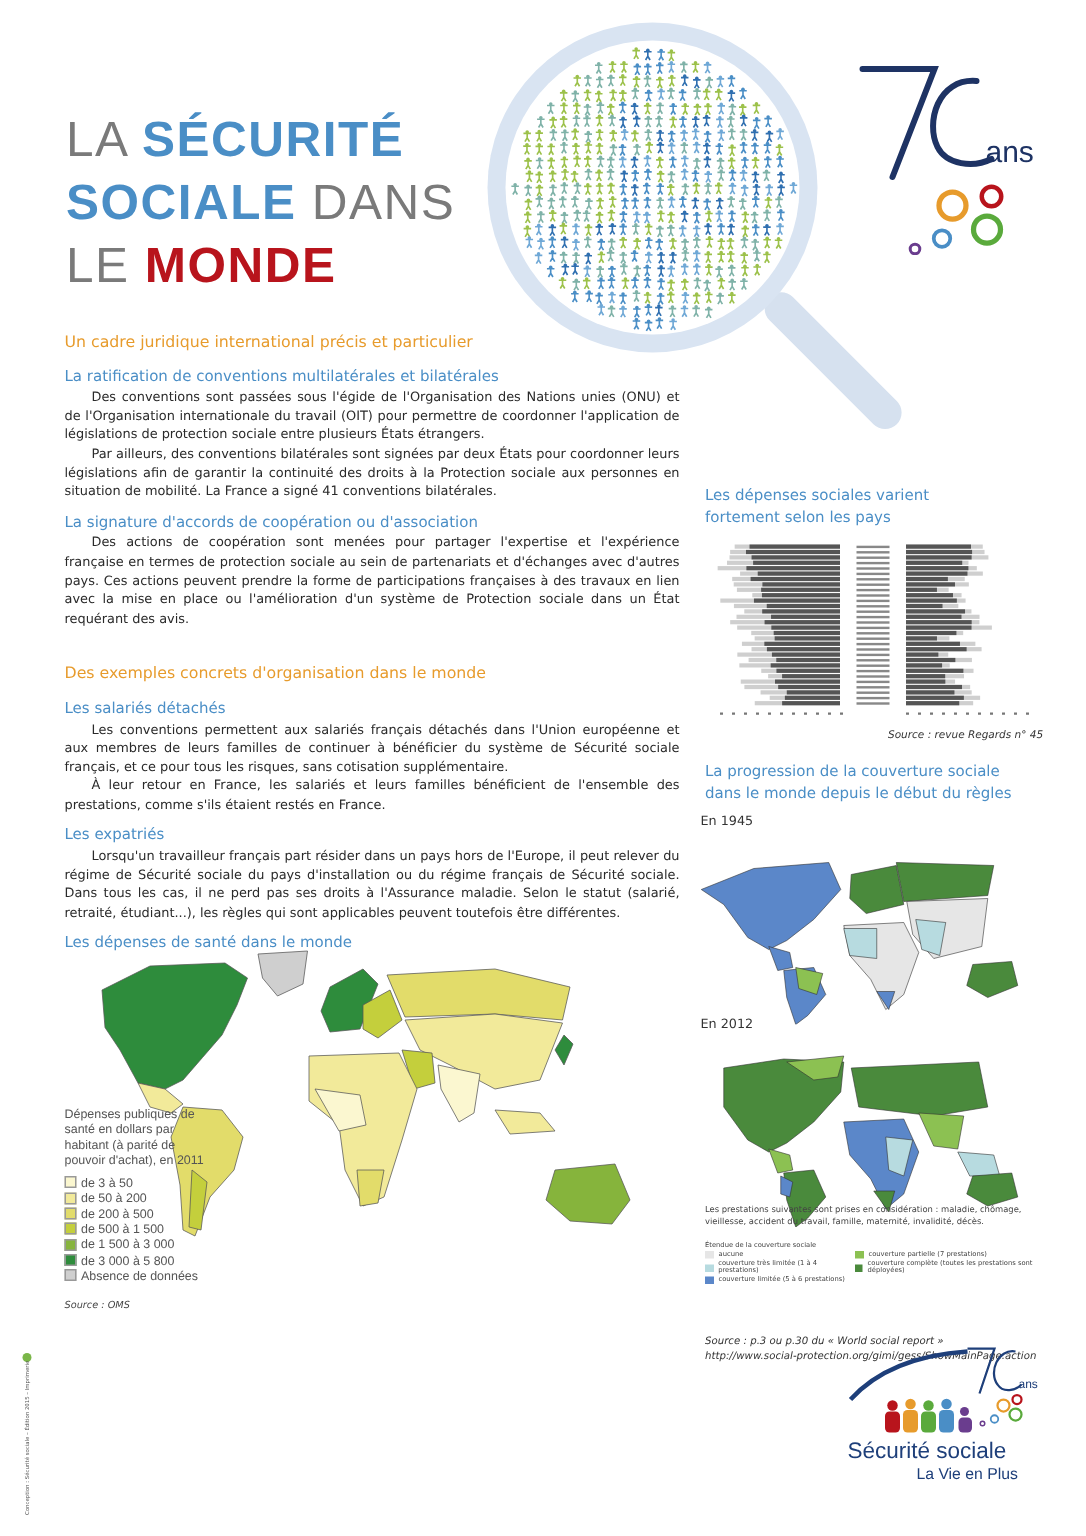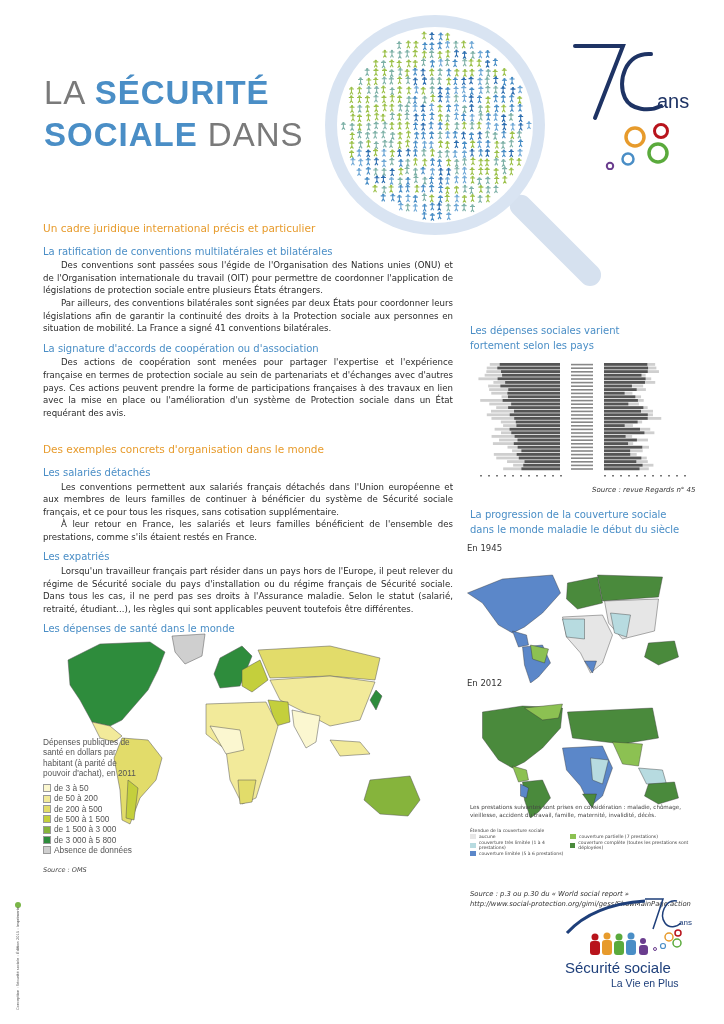--- a/index.html
+++ b/index.html
@@ -48,20 +48,21 @@
 
   .side-credit { position: absolute; left: 14px; top: 900px; width: 8px; height: 115px; }
   .side-credit span { position: absolute; left: -52px; top: 52px; width: 112px; font-size: 3.6px; color: #555; transform: rotate(-90deg); white-space: nowrap; }
 </style>
 </head>
 <body>
 
 <div class="title">
   <div><span class="thin">LA </span><span class="blue">SÉCURITÉ</span></div>
   <div><span class="blue">SOCIALE</span><span class="thin"> DANS</span></div>
+  <div><span class="thin">LE </span><span class="red">MONDE</span></div>
 </div>
 
 <div class="handle"></div>
 <div class="globe">
   <div class="globe-inner">
     <svg id="people" width="196" height="196" viewBox="0 0 196 196">
         <g>
           <circle cx="87.121579218107" cy="5.730949931412894" r="1.2" fill="#9cc14a"></circle>
           <path d="M84.621579218107 6.730949931412894 L89.621579218107 6.730949931412894 M87.121579218107 6.730949931412894 L87.121579218107 9.730949931412894 L85.621579218107 12.230949931412894 M87.121579218107 9.730949931412894 L88.621579218107 12.230949931412894" stroke="#9cc14a" stroke-width="1.1" fill="none"></path>
         </g>
@@ -1778,21 +1779,21 @@
     <rect x="184" y="120" width="2" height="1.5" fill="#777"></rect>
     <rect x="68" y="120" width="2" height="1.5" fill="#777"></rect>
     <rect x="192" y="120" width="2" height="1.5" fill="#777"></rect>
     <rect x="76" y="120" width="2" height="1.5" fill="#777"></rect>
     <rect x="200" y="120" width="2" height="1.5" fill="#777"></rect>
     <rect x="84" y="120" width="2" height="1.5" fill="#777"></rect>
     <rect x="208" y="120" width="2" height="1.5" fill="#777"></rect>
   </svg>
 <div class="source-right" style="left:592px; top:486px;">Source : revue Regards n° 45</div>
 
-<div class="right-h" style="left:470px; top:507px; width:220px;">La progression de la couverture sociale dans le monde maladie le début du siècle</div>
+<div class="right-h" style="left:470px; top:507px; width:220px;">La progression de la couverture sociale dans le monde depuis le début du règles</div>
 <div class="year" style="left:467px; top:543px;">En 1945</div>
 <svg class="map2" style="left:460px; top:553px;" viewBox="0 0 240 130">
   <path d="M5 40 L40 26 L90 22 L98 40 L80 60 L62 74 L50 80 L36 72 L20 50 Z" fill="#5b87c9" stroke="#333" stroke-width="0.4"></path>
   <path d="M50 78 L64 82 L66 92 L56 94 Z" fill="#5b87c9" stroke="#333" stroke-width="0.4"></path>
   <path d="M60 94 L80 92 L88 110 L76 124 L68 130 L62 112 Z" fill="#5b87c9" stroke="#333" stroke-width="0.4"></path>
   <path d="M68 92 L86 96 L82 110 L70 106 Z" fill="#8cc152" stroke="#333" stroke-width="0.4"></path>
   <path d="M105 30 L135 24 L140 50 L115 56 L104 46 Z" fill="#4a8a3c" stroke="#333" stroke-width="0.4"></path>
   <path d="M135 22 L200 24 L196 44 L140 48 Z" fill="#4a8a3c" stroke="#333" stroke-width="0.4"></path>
   <path d="M142 48 L196 46 L192 78 L160 86 L146 70 Z" fill="#e6e6e6" stroke="#333" stroke-width="0.4"></path>
   <path d="M100 64 L140 62 L150 82 L140 110 L128 120 L118 100 L104 84 Z" fill="#e6e6e6" stroke="#333" stroke-width="0.4"></path>

